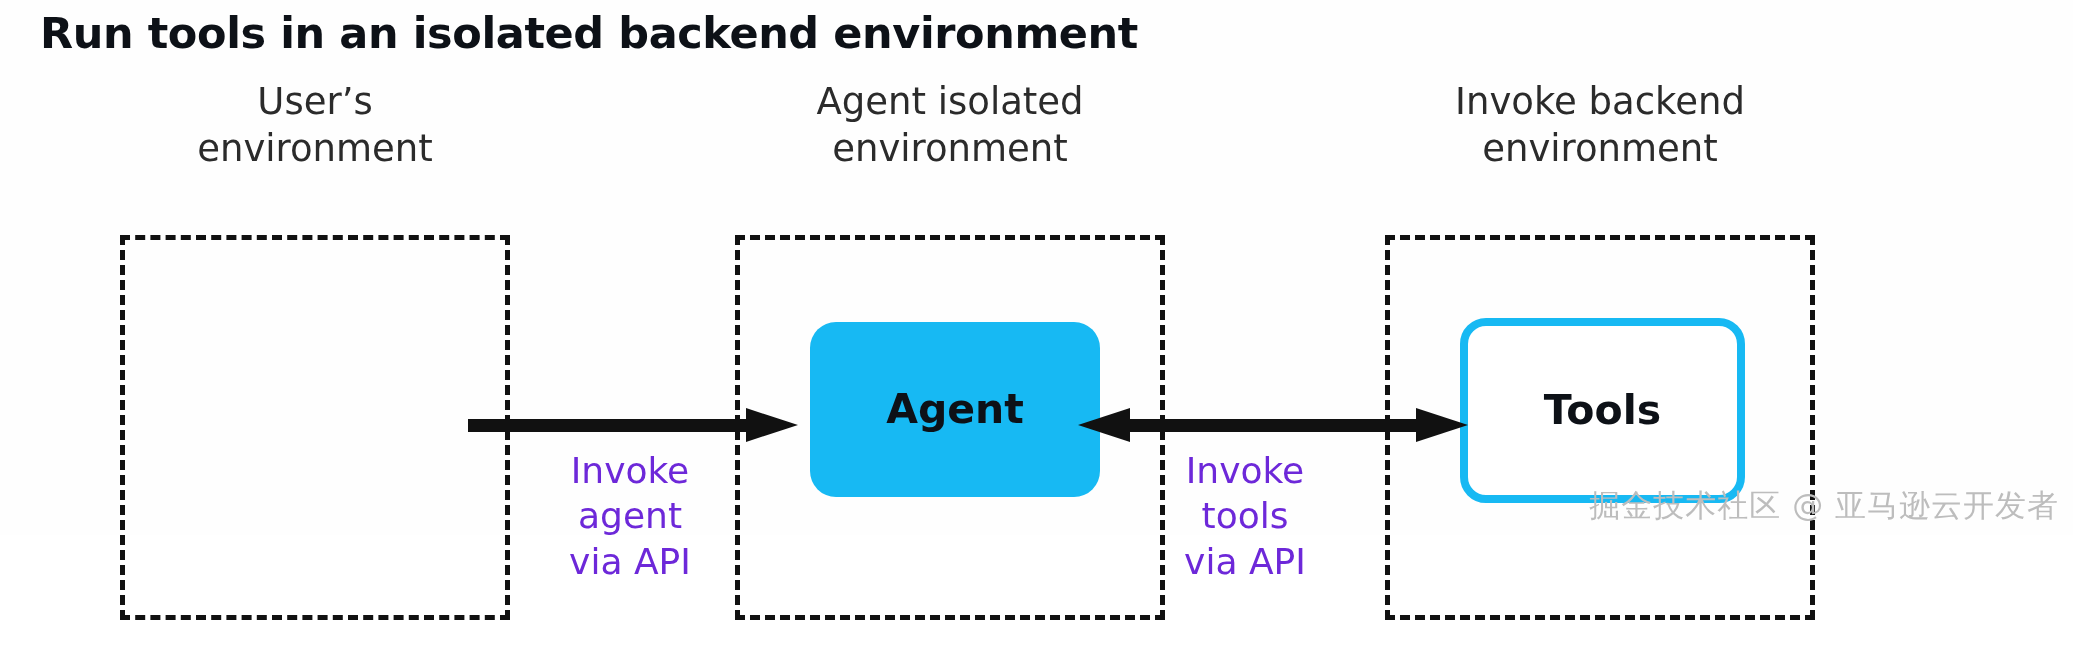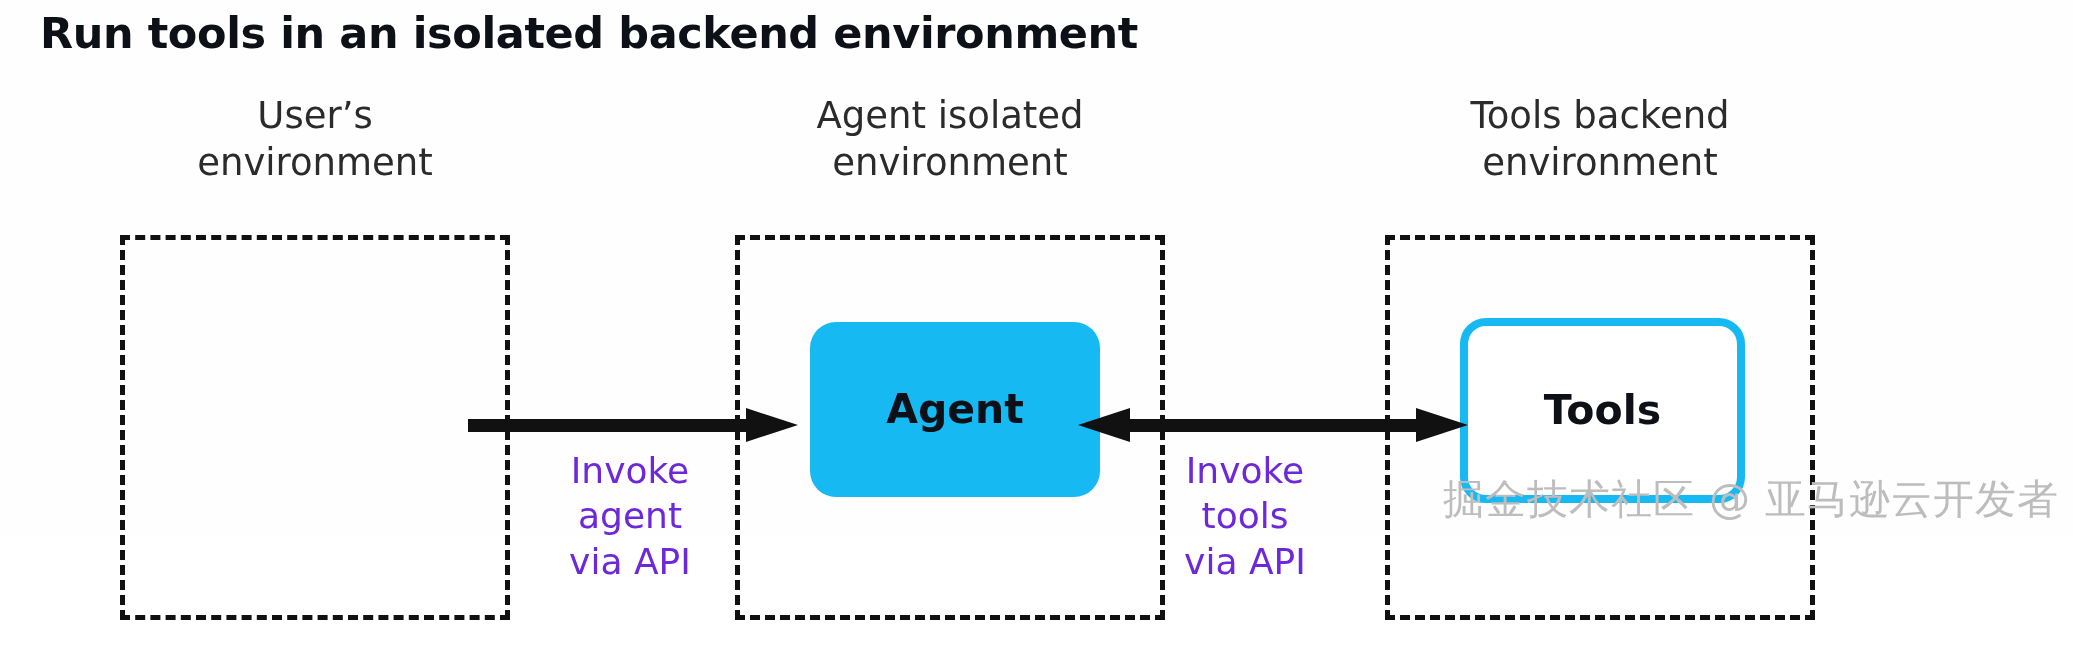--- a/index.html
+++ b/index.html
@@ -36,21 +36,20 @@
   
   .col-header {
     position: absolute;
     top: 78px;
     text-align: center;
     font-size: 37px;
     font-weight: 400;
     color: #2b2b2b;
     line-height: 1.28;
     white-space: pre-line;
-    margin-top: 14px;
   }
   .col-header.c0 { left: 120px;  width: 390px; }
   .col-header.c1 { left: 735px;  width: 430px; }
   .col-header.c2 { left: 1385px; width: 430px; }
 
   
   .env-box {
     position: absolute;
     top: 235px;
     height: 385px;
@@ -111,21 +110,21 @@
     white-space: pre-line;
   }
   .arrow-caption.l0 { left: 470px;  width: 320px; }
   .arrow-caption.l1 { left: 1080px; width: 330px; }
 
   
   .watermark {
     position: absolute;
     right: 14px;
     bottom: 8px;
-    font-size: 41px;
+    font-size: 31px;
     font-weight: 400;
     color: #bdbdbd;
     white-space: nowrap;
     letter-spacing: 1px;
   }
 </style>
 </head>
 <body>
 
 <div id="canvas">
@@ -134,21 +133,21 @@
 
   <div class="col-header c0">User’s
 environment</div>
   <div class="env-box e0"></div>
 
   <div class="col-header c1">Agent isolated
 environment</div>
   <div class="env-box e1"></div>
   <div class="node filled n-agent">Agent</div>
 
-  <div class="col-header c2">Tools backend
+  <div class="col-header c2">Invoke backend
 environment</div>
   <div class="env-box e2"></div>
   <div class="node outline n-tools">Tools</div>
 
   <div class="arrow a0">
     <svg viewBox="0 0 330 40" preserveAspectRatio="none" aria-hidden="true">
       <rect x="0" y="14" width="286" height="13" fill="#111111"></rect>
       <polygon points="278,3 330,20 278,37" fill="#111111"></polygon>
     </svg>
   </div>

